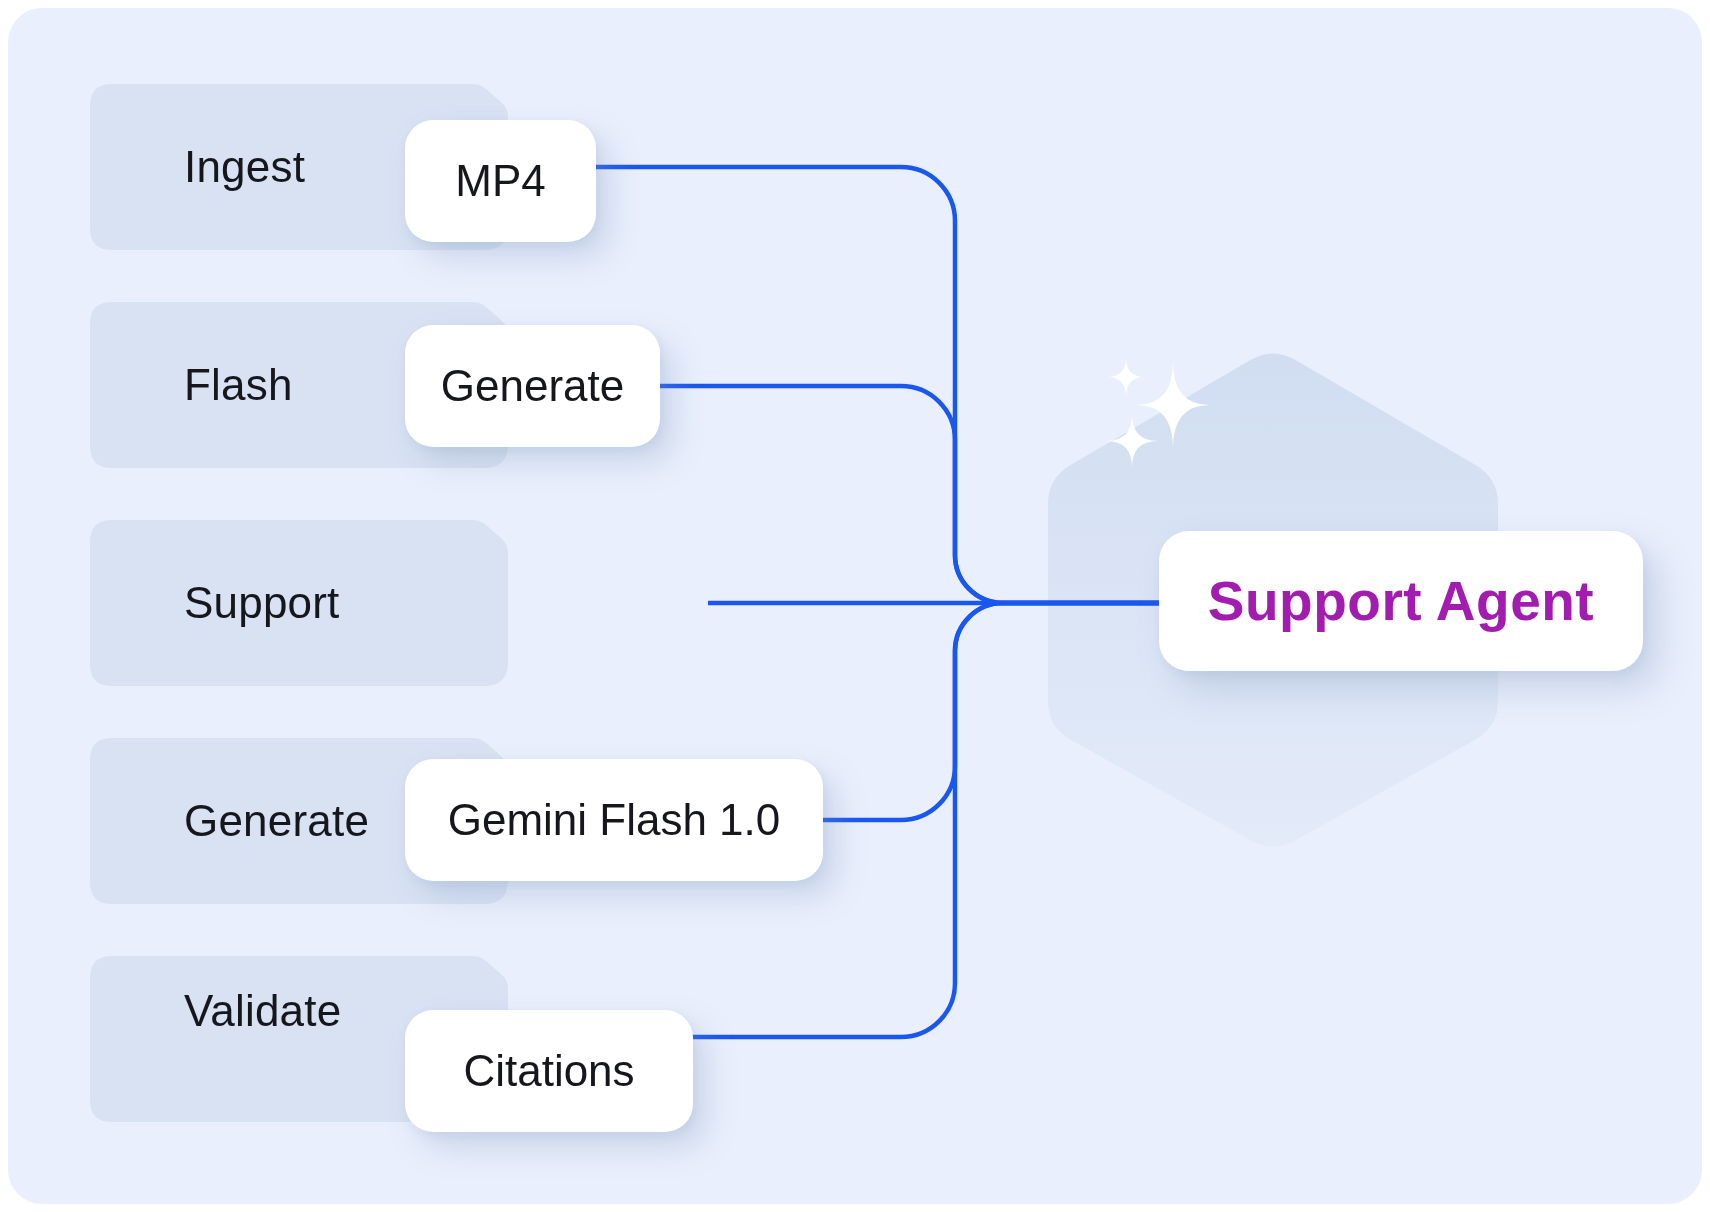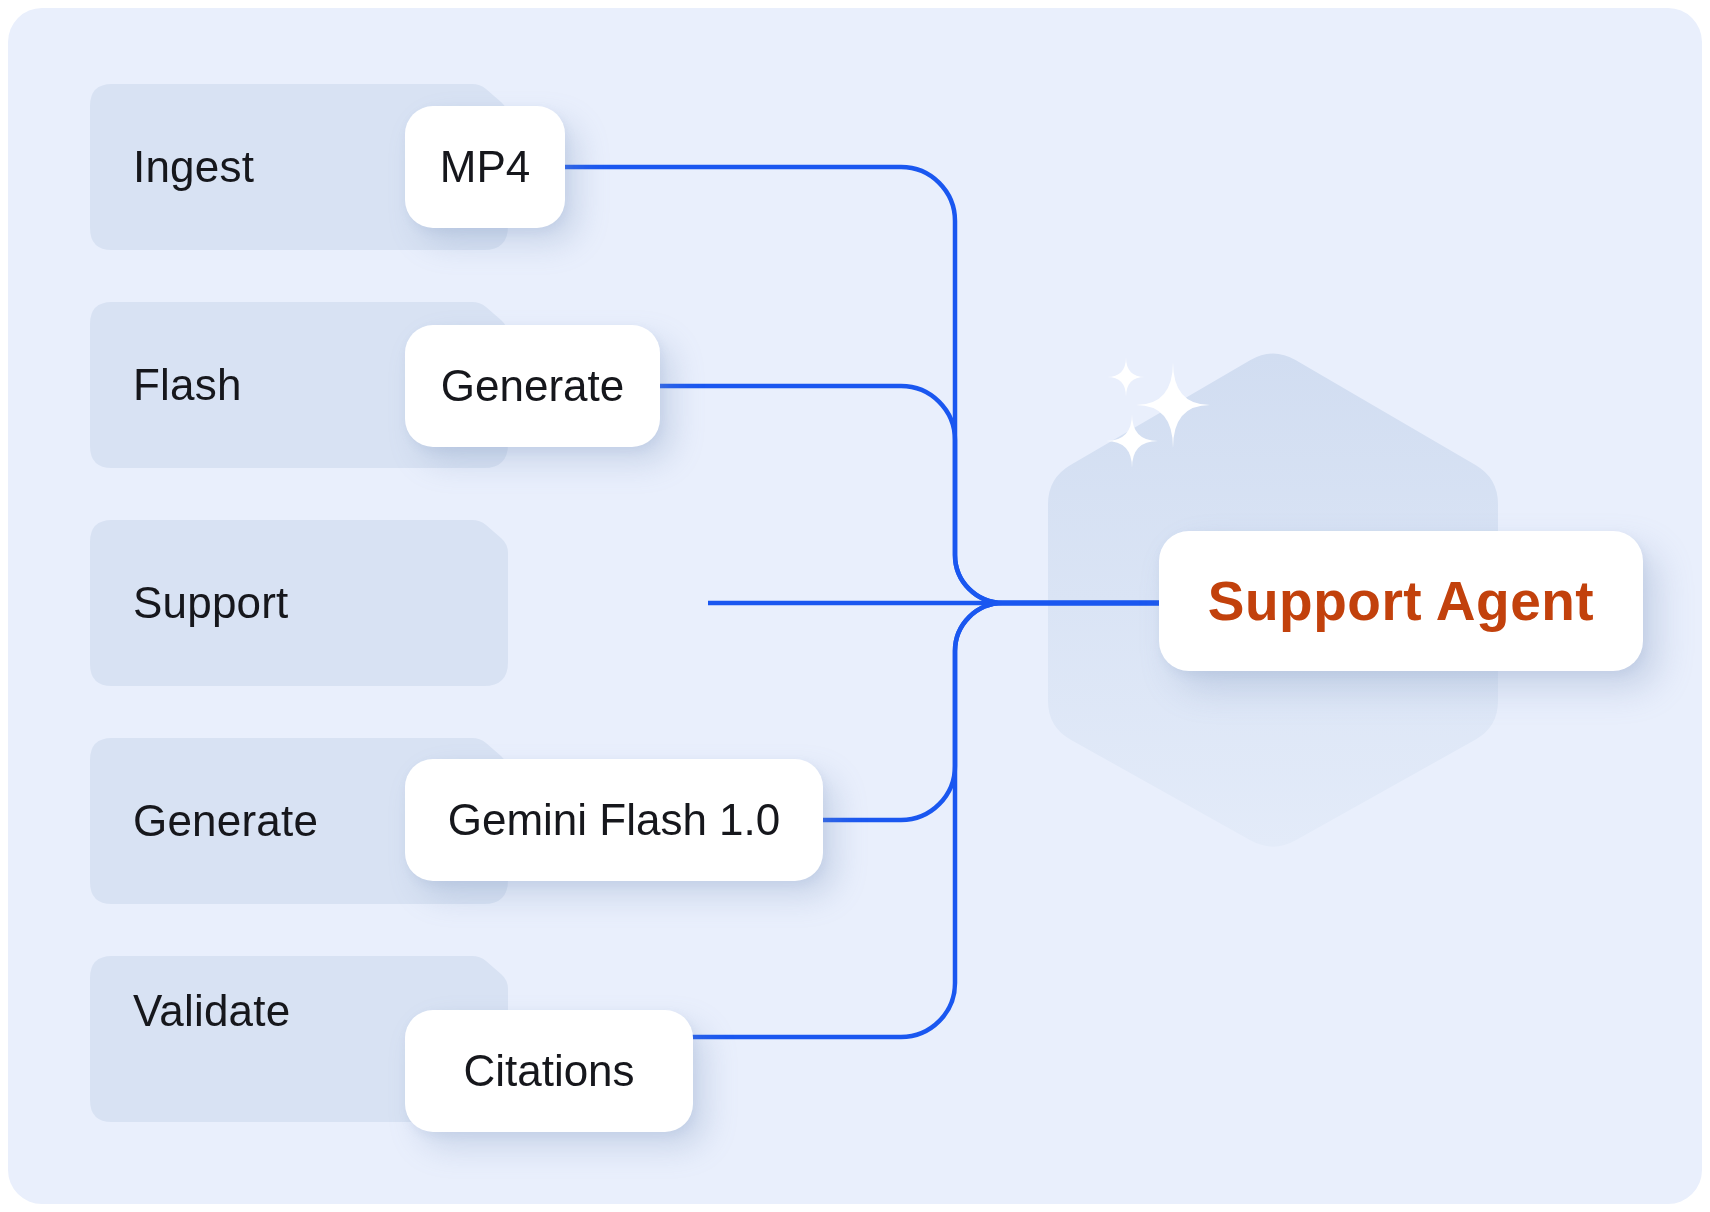--- a/index.html
+++ b/index.html
@@ -24,21 +24,21 @@
   }
   .bg-svg{
     position:absolute;left:0;top:0;
     width:1710px;height:1212px;
   }
   .stage-label{
     position:absolute;
     left:90px;
     width:418px;height:166px;
     display:flex;align-items:center;
-    padding-left:43px;
+    padding-left:94px;
     box-sizing:border-box;
     font-size:44px;
     color:#16171c;
     letter-spacing:0.2px;
   }
   .artifact-card{
     position:absolute;
     left:405px;
     height:122px;
     background:#ffffff;
@@ -51,21 +51,21 @@
   }
   .agent-card{
     position:absolute;
     left:1159px;top:531px;
     width:484px;height:140px;
     background:#ffffff;
     border-radius:30px;
     display:flex;align-items:center;justify-content:center;
     font-size:55px;
     font-weight:bold;
-    color:#c2410c;
+    color:#a21caf;
     letter-spacing:0.5px;
     box-shadow:16px 18px 34px rgba(125,150,190,0.30), 2px 4px 10px rgba(125,150,190,0.12);
     white-space:nowrap;
   }
 </style>
 </head>
 <body>
 
 <div class="content">
   <div class="stage">
@@ -124,21 +124,21 @@
     <div class="stage-label" style="top:520px">
         <span>Support</span>
       </div>
     <div class="stage-label" style="top:738px">
         <span>Generate</span>
       </div>
     <div class="stage-label" style="top:928px">
         <span>Validate</span>
       </div>
 
-    <div class="artifact-card" style="top:106px; width:160px">
+    <div class="artifact-card" style="top:120px; width:191px">
         <span>MP4</span>
       </div>
     <div class="artifact-card" style="top:325px; width:255px">
         <span>Generate</span>
       </div>
     <div class="artifact-card" style="top:759px; width:418px">
         <span>Gemini Flash 1.0</span>
       </div>
     <div class="artifact-card" style="top:1010px; width:288px">
         <span>Citations</span>

